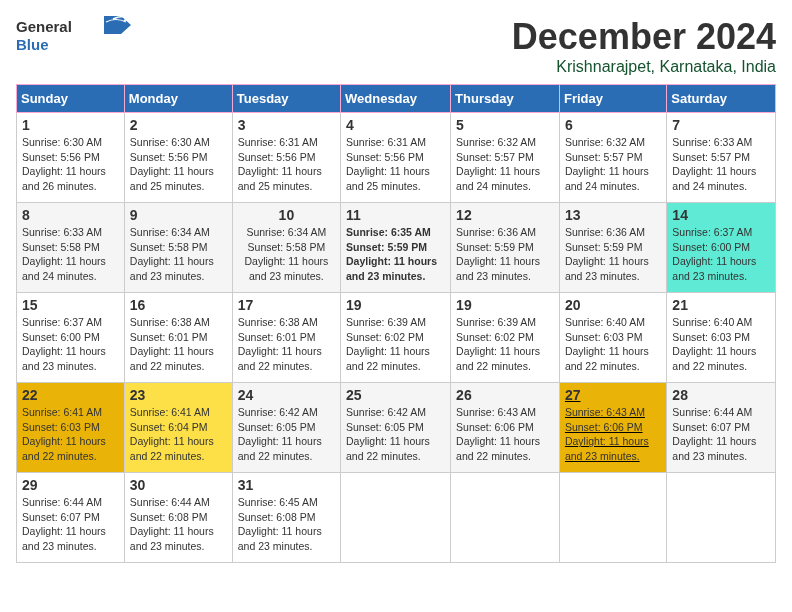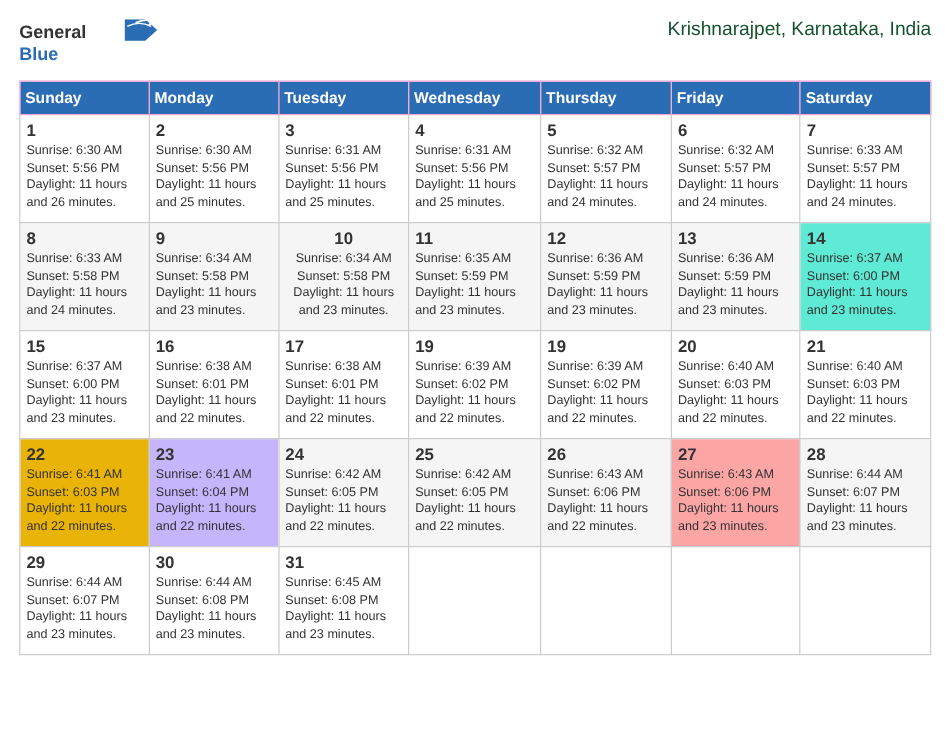--- a/index.html
+++ b/index.html
@@ -88,20 +88,21 @@
           <text x="0" y="16" font-size="15" font-weight="bold" fill="#333" font-family="Arial">General</text>
           <text x="0" y="34" font-size="15" font-weight="bold" fill="#2a6db5" font-family="Arial">Blue</text>
           <polygon points="88,0 105,0 115,9 105,18 88,18" fill="#2a6db5"></polygon>
           <path d="M97,3 Q108,-2 118,3 Q113,0 108,5 Q116,-1 126,3" stroke="white" stroke-width="1.5" fill="none"></path>
           <path d="M90,6 Q100,1 110,6" stroke="white" stroke-width="1.2" fill="none"></path>
         </svg>
       </div>
     </div>
   </div>
   <div class="title-section">
+    <div class="month-title">December 2024</div>
     <div class="location-title">Krishnarajpet, Karnataka, India</div>
   </div>
 </div>
 
 <table class="calendar-table">
   <thead>
     <tr>
     <th>Sunday</th>
         <th>Monday</th>
         <th>Tuesday</th>
@@ -180,21 +181,21 @@
         </td>
         <td style="background: rgb(245, 245, 245); text-align: center;">
           <span class="day-number">10</span>
           <div class="day-info" style="white-space: pre-line;">Sunrise: 6:34 AM
 Sunset: 5:58 PM
 Daylight: 11 hours
 and 23 minutes.</div>
         </td>
         <td style="background: rgb(245, 245, 245);">
           <span class="day-number">11</span>
-          <div class="day-info" style="white-space: pre-line;">Sunrise: 6:35 AM
+          <div class="day-info" style="white-space: pre-line; font-weight: bold;">Sunrise: 6:35 AM
 Sunset: 5:59 PM
 Daylight: 11 hours
 and 23 minutes.</div>
         </td>
         <td style="background: rgb(245, 245, 245);">
           <span class="day-number">12</span>
           <div class="day-info" style="white-space: pre-line;">Sunrise: 6:36 AM
 Sunset: 5:59 PM
 Daylight: 11 hours
 and 23 minutes.</div>
@@ -266,21 +267,21 @@
         </td>
       </tr>
       <tr class="week-row" style="background: rgb(245, 245, 245);">
         <td style="background: #eab308;">
           <span class="day-number">22</span>
           <div class="day-info" style="white-space: pre-line;">Sunrise: 6:41 AM
 Sunset: 6:03 PM
 Daylight: 11 hours
 and 22 minutes.</div>
         </td>
-        <td style="background: #c4b5fd;">
+        <td style="background: #fde047;">
           <span class="day-number">23</span>
           <div class="day-info" style="white-space: pre-line;">Sunrise: 6:41 AM
 Sunset: 6:04 PM
 Daylight: 11 hours
 and 22 minutes.</div>
         </td>
         <td style="background: rgb(245, 245, 245);">
           <span class="day-number">24</span>
           <div class="day-info" style="white-space: pre-line;">Sunrise: 6:42 AM
 Sunset: 6:05 PM
@@ -294,21 +295,21 @@
 Daylight: 11 hours
 and 22 minutes.</div>
         </td>
         <td style="background: rgb(245, 245, 245);">
           <span class="day-number">26</span>
           <div class="day-info" style="white-space: pre-line;">Sunrise: 6:43 AM
 Sunset: 6:06 PM
 Daylight: 11 hours
 and 22 minutes.</div>
         </td>
-        <td style="background: #fca5a5;">
+        <td style="background: #eab308; text-decoration: underline;">
           <span class="day-number">27</span>
           <div class="day-info" style="white-space: pre-line;">Sunrise: 6:43 AM
 Sunset: 6:06 PM
 Daylight: 11 hours
 and 23 minutes.</div>
         </td>
         <td style="background: rgb(245, 245, 245);">
           <span class="day-number">28</span>
           <div class="day-info" style="white-space: pre-line;">Sunrise: 6:44 AM
 Sunset: 6:07 PM

